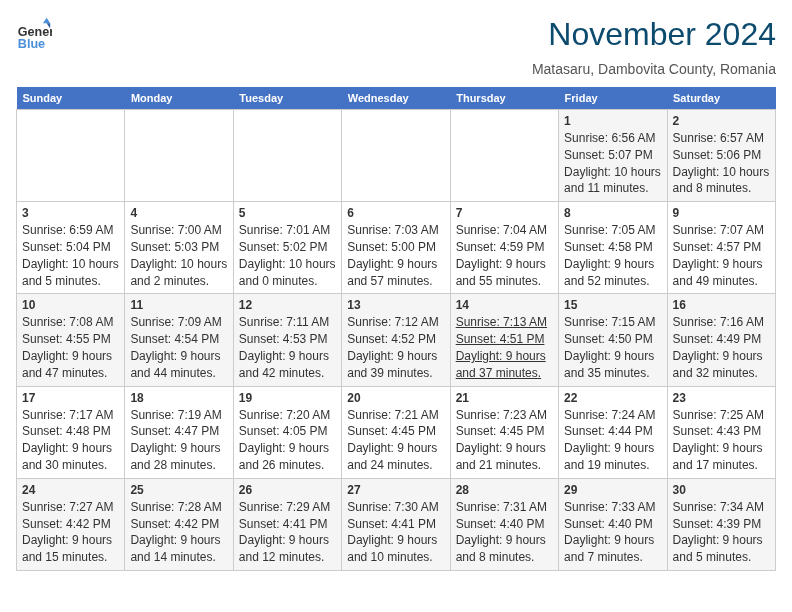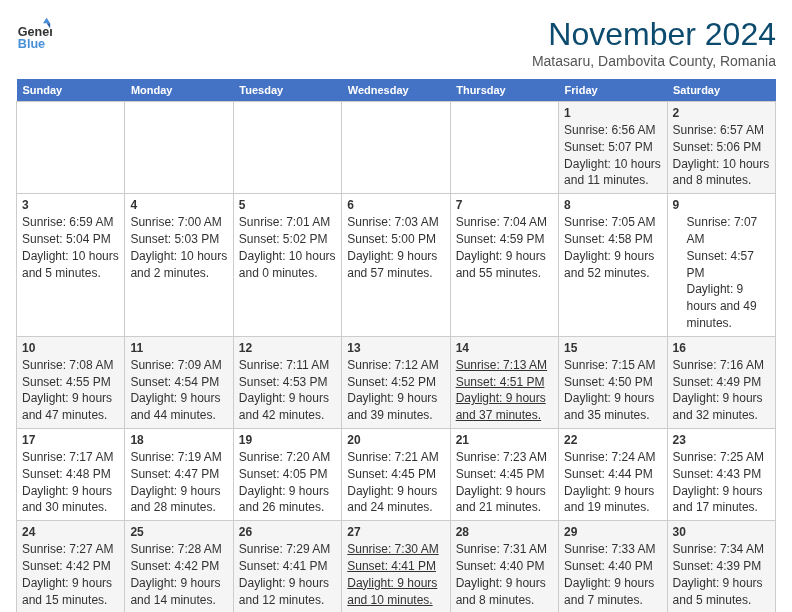--- a/index.html
+++ b/index.html
@@ -29,20 +29,21 @@
       text-align: right;
     }
     .month-title {
       font-size: 32px;
       font-weight: normal;
       color: #0c4a6e;
     }
     .subtitle {
       font-size: 14px;
       color: #555;
+      margin-top: 8px;
     }
     table {
       width: 100%;
       border-collapse: collapse;
       font-size: 11px;
     }
     thead tr th {
       background: #4472c4;
       color: #fff;
       text-align: left;
@@ -162,21 +163,21 @@
 Daylight: 9 hours and 55 minutes.</div>
         </td>
         <td>
           <span class="day-num">8</span>
           <div class="day-info" style="white-space: pre-line;">Sunrise: 7:05 AM
 Sunset: 4:58 PM
 Daylight: 9 hours and 52 minutes.</div>
         </td>
         <td>
           <span class="day-num">9</span>
-          <div class="day-info" style="white-space: pre-line; margin-left: 14px;">Sunrise: 7:07 AM
+          <div class="day-info" style="white-space: pre-line;">Sunrise: 7:07 AM
 Sunset: 4:57 PM
 Daylight: 9 hours and 49 minutes.</div>
         </td>
       </tr>
       <tr>
         <td>
           <span class="day-num">10</span>
           <div class="day-info" style="white-space: pre-line;">Sunrise: 7:08 AM
 Sunset: 4:55 PM
 Daylight: 9 hours and 47 minutes.</div>
@@ -276,21 +277,21 @@
 Daylight: 9 hours and 14 minutes.</div>
         </td>
         <td>
           <span class="day-num">26</span>
           <div class="day-info" style="white-space: pre-line;">Sunrise: 7:29 AM
 Sunset: 4:41 PM
 Daylight: 9 hours and 12 minutes.</div>
         </td>
         <td>
           <span class="day-num">27</span>
-          <div class="day-info" style="white-space: pre-line; text-decoration: underline;">Sunrise: 7:30 AM
+          <div class="day-info" style="white-space: pre-line;">Sunrise: 7:30 AM
 Sunset: 4:41 PM
 Daylight: 9 hours and 10 minutes.</div>
         </td>
         <td>
           <span class="day-num">28</span>
           <div class="day-info" style="white-space: pre-line;">Sunrise: 7:31 AM
 Sunset: 4:40 PM
 Daylight: 9 hours and 8 minutes.</div>
         </td>
         <td>

